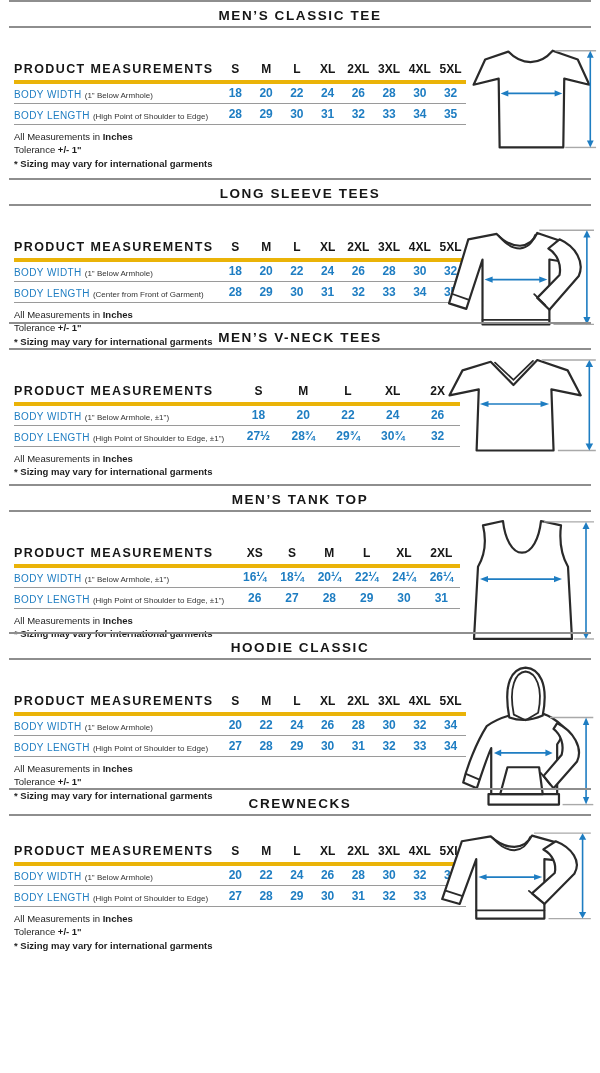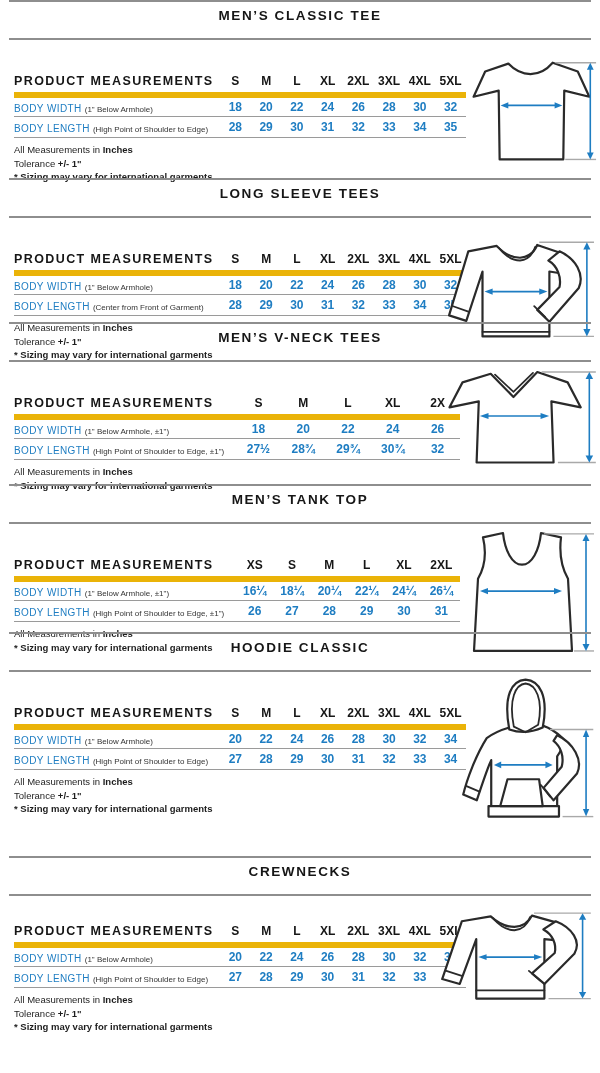--- a/index.html
+++ b/index.html
@@ -4,35 +4,35 @@
 <style>
   :root { --accent:#1e7dc2; --rule:#8e8e8e; }
   * { box-sizing: border-box; }
   html,body { margin:0; padding:0; }
   body {
     width:600px; height:1073px; overflow:hidden; background:#fff;
     font-family:"Liberation Sans", sans-serif; color:#1d1d1d;
   }
   .section { position:relative; }
   .sec-0{height:178px}.sec-1{height:144px}.sec-2{height:162px}
-  .sec-3{height:148px}.sec-4{height:224px}.sec-5{height:165px}
+  .sec-3{height:148px}.sec-4{height:156px}.sec-5{height:165px}
   .rule { border-top:2px solid var(--rule); margin:0 9px; height:0; }
   .section-title {
     margin:0; text-align:center; font-weight:bold; font-size:13.5px;
-    letter-spacing:1.6px; padding:6px 0 15px; color:#161616;
+    letter-spacing:1.6px; padding:6px 0 3px; color:#161616;
   }
   .content { position:relative; padding:34px 0 0 14px; }
   .sec-5 .content { padding-top:28px; }
   table { border-collapse:collapse; table-layout:fixed; }
   .cols-8 { width:452px; }
   .cols-5, .cols-6 { width:446px; }
   col.label { width:206px; }
   .cols-5 col.label, .cols-6 col.label { width:222px; }
   th,td { padding:0; white-space:nowrap; }
-  thead th { border-bottom:6px solid #eab308; padding-bottom:4px; font-size:12px; color:#161616; }
+  thead th { border-bottom:4px solid #eab308; padding-bottom:4px; font-size:12px; color:#161616; }
   th.ph-label { text-align:left; font-size:12.5px; letter-spacing:1.4px; }
   th.size-col { text-align:center; }
   tbody td { border-bottom:1.6px solid #9a9a9a; height:21px; vertical-align:middle; }
   td.value { text-align:center; color:var(--accent); font-weight:bold; font-size:12px; }
   .row-label { color:var(--accent); font-weight:normal; font-size:10px; letter-spacing:0.4px; }
   .row-sublabel { font-size:8px; color:#333; margin-left:3px; }
   .notes { margin-top:5px; }
   .note { font-size:9.5px; line-height:13.5px; color:#1d1d1d; }
   .note.italic { font-weight:bold; }
   .figure { position:absolute; right:4px; top:0; line-height:0; }

